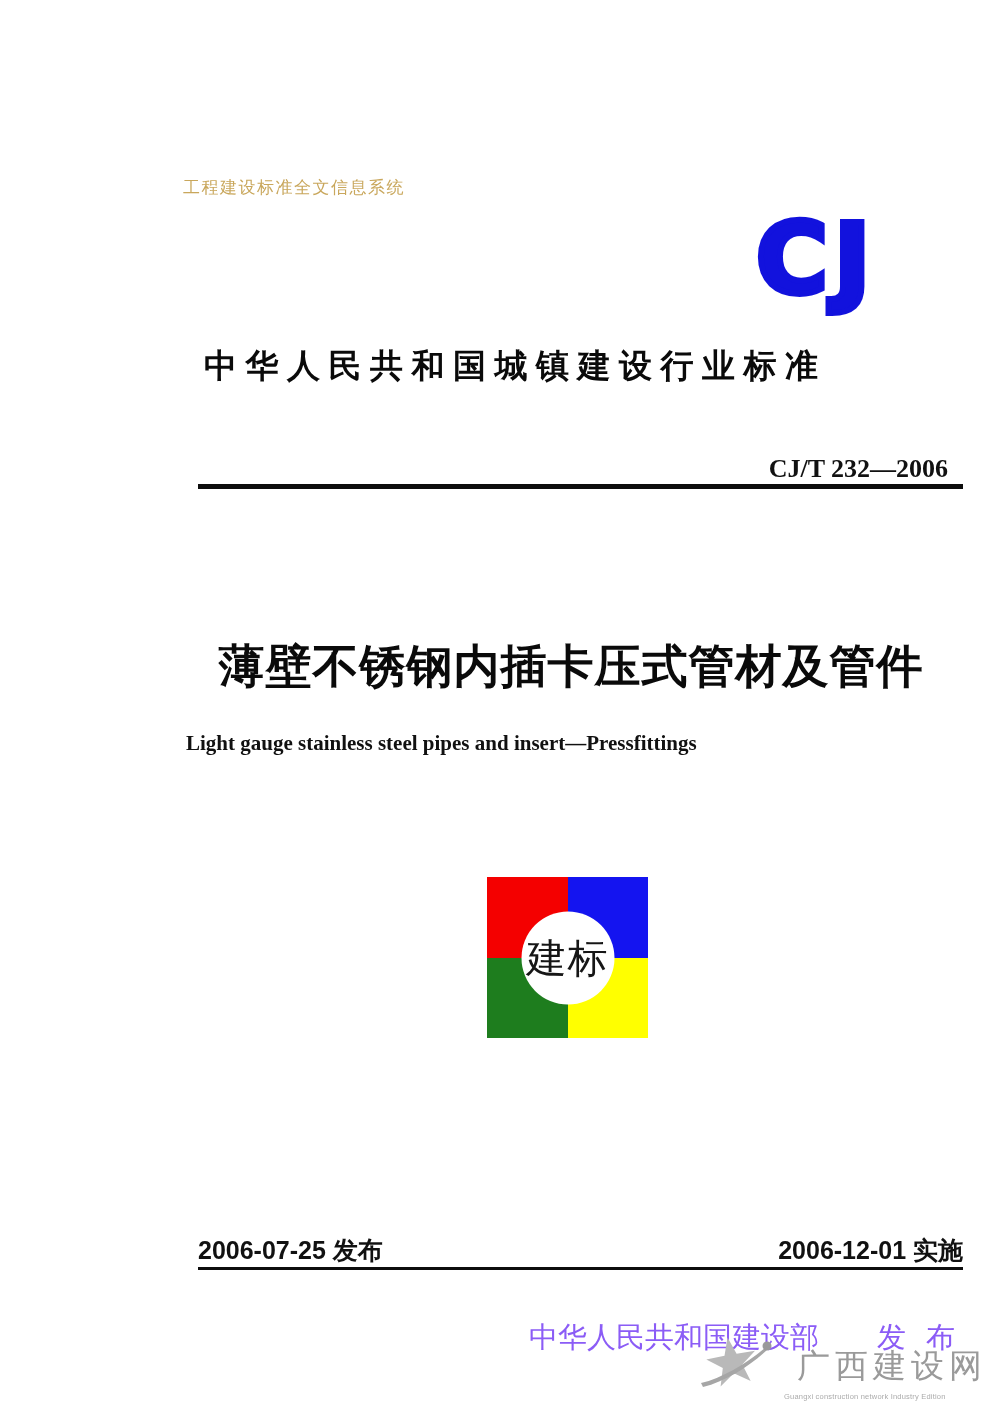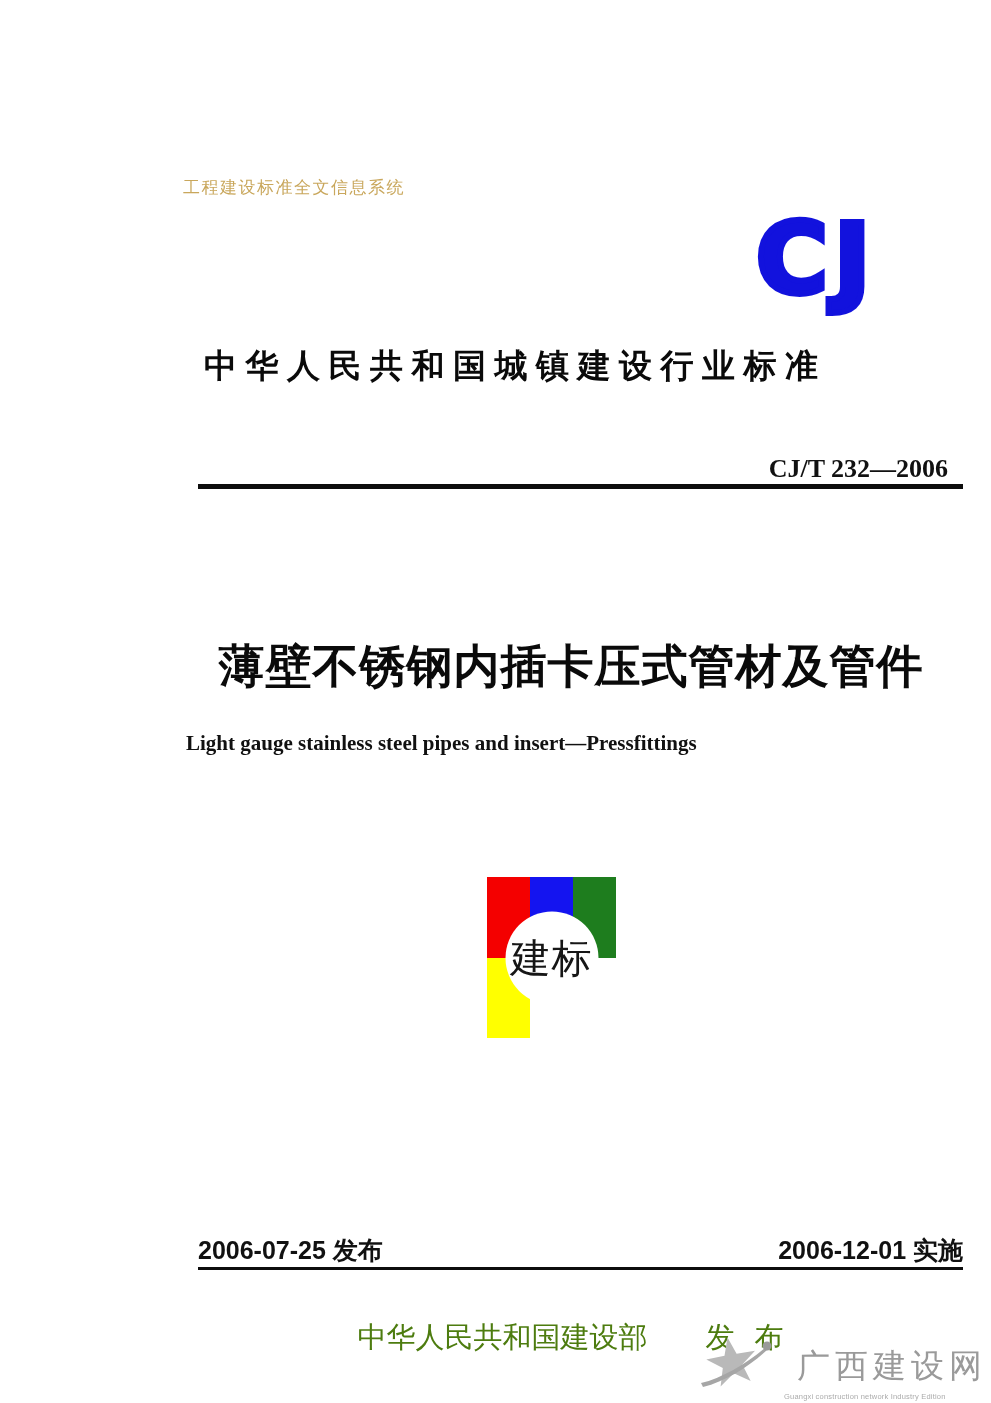--- a/index.html
+++ b/index.html
@@ -60,23 +60,23 @@
   .sub-title {
     left: 186px; width: 775px; top: 731px;
     text-align: left;
     font-family: Liberation Serif, serif;
     font-weight: bold; font-size: 21px;
     white-space: nowrap;
   }
 
   .emblem {
     left: 487px; top: 877px;
-    width: 129px; height: 161px;
+    width: 161px; height: 161px;
     display: grid;
-    grid-template-columns: 1fr 1fr 1fr;
+    grid-template-columns: 1fr 1fr;
     grid-template-rows: 1fr 1fr;
   }
   .q-tl { background: #f40000; }
   .q-tr { background: #1414f0; }
   .q-bl { background: #1e7d1e; }
   .q-br { background: #ffff00; }
   .emblem-circle {
     position: absolute;
     left: 50%; top: 50%;
     width: 93px; height: 93px;
@@ -91,23 +91,23 @@
     left: 198px; width: 765px; top: 1234px;
     display: flex; justify-content: space-between;
     font-weight: bold; font-size: 25px;
     white-space: nowrap;
     gap: 24px;
   }
   .rule-bottom { left: 198px; width: 765px; top: 1267px; height: 3px; background: #0d0d0d; }
 
   .publisher-row {
     left: 186px; width: 775px; top: 1318px;
-    text-align: center;
+    text-align: right;
     font-size: 29px; font-weight: 500;
-    white-space: nowrap; color: #4d7c0f;
+    white-space: nowrap; color: #8b5cf6;
   }
   .publisher-row .action { margin-left: 58px; letter-spacing: 6px; }
 
   .brand {
     right: 4px; top: 1334px;
     display: flex; align-items: flex-start;
   }
   .brand-text { margin-left: 4px; }
   .brand-name {
     font-size: 33px; letter-spacing: 5px;

